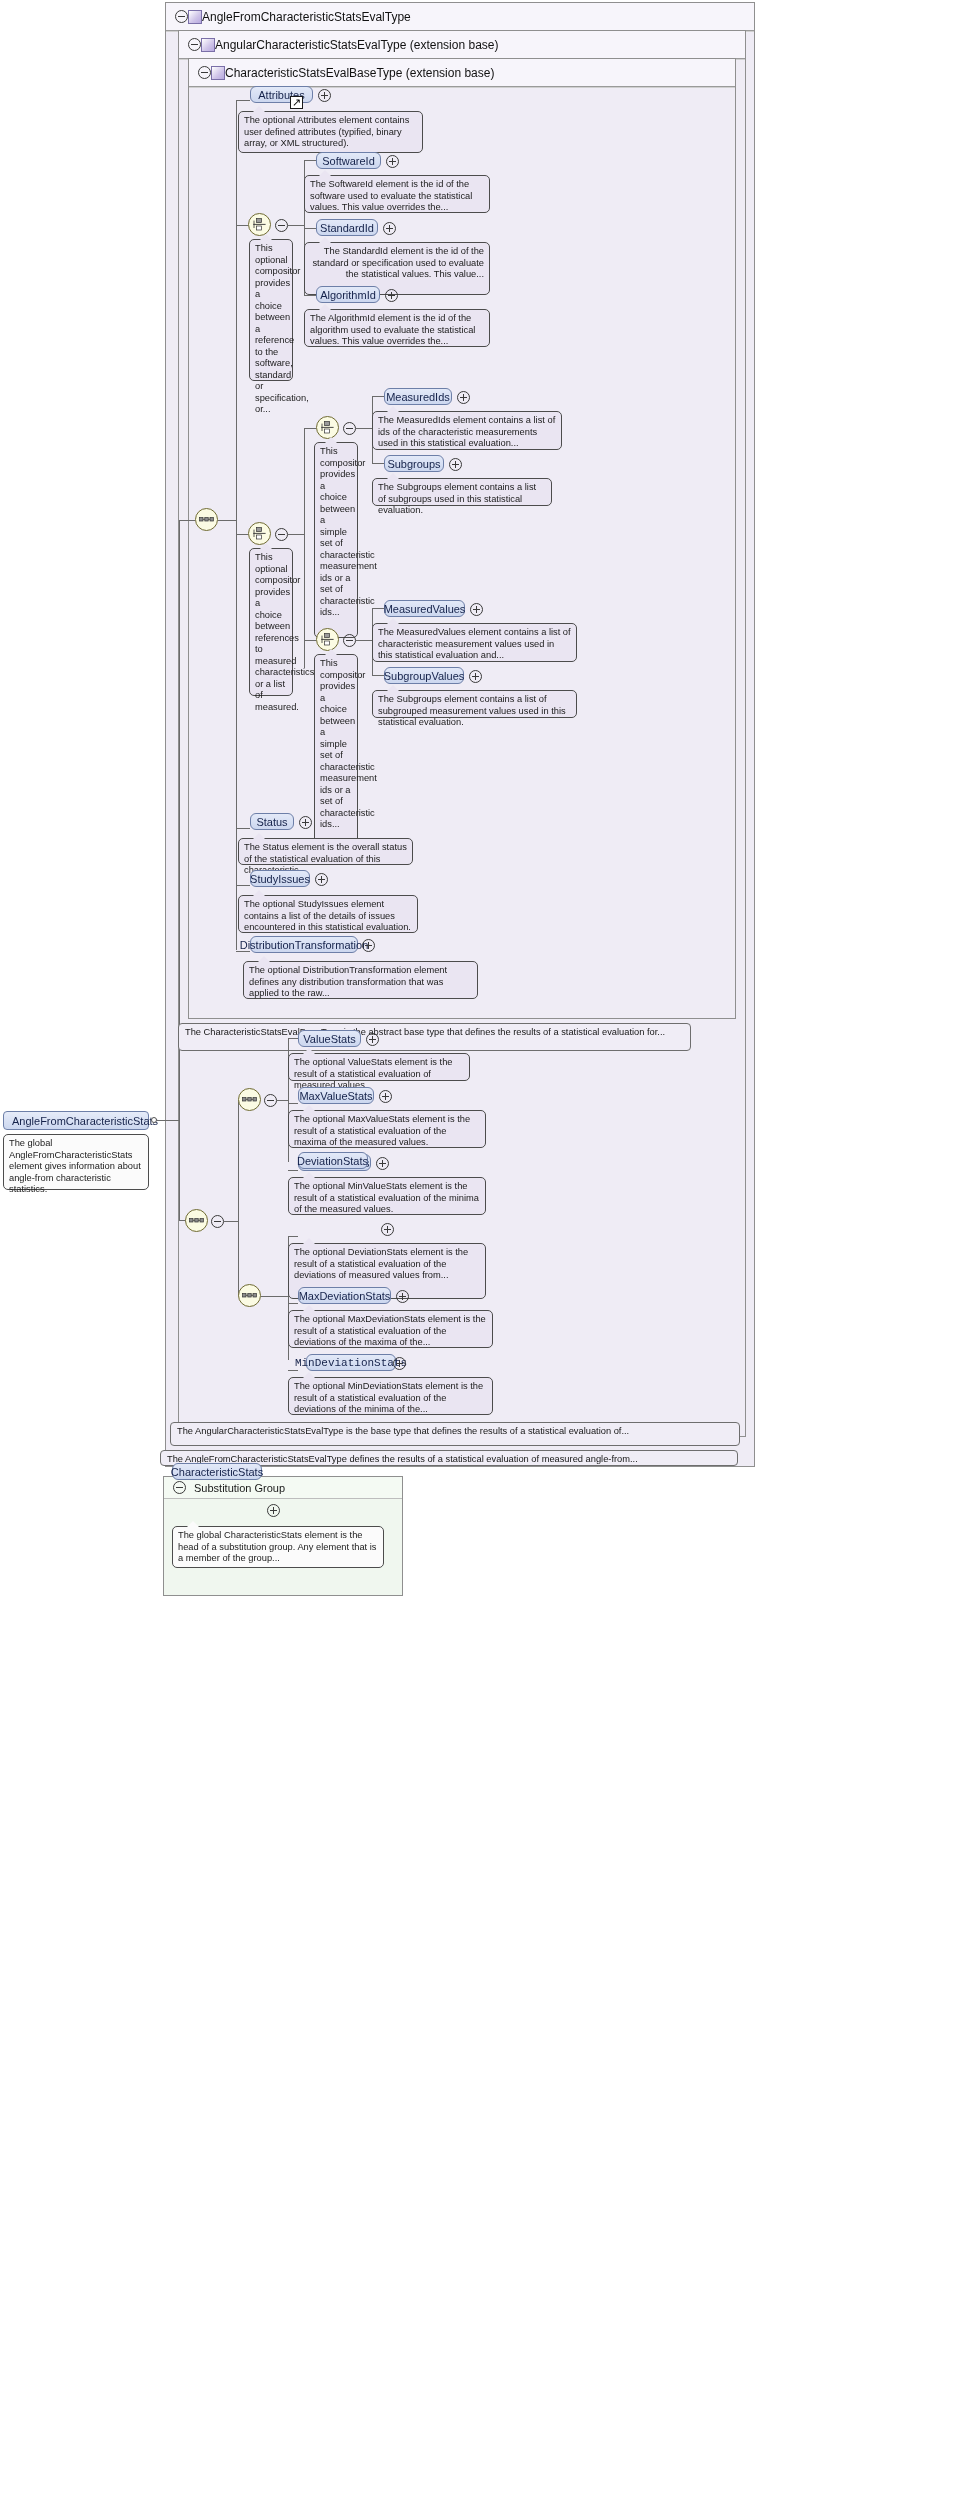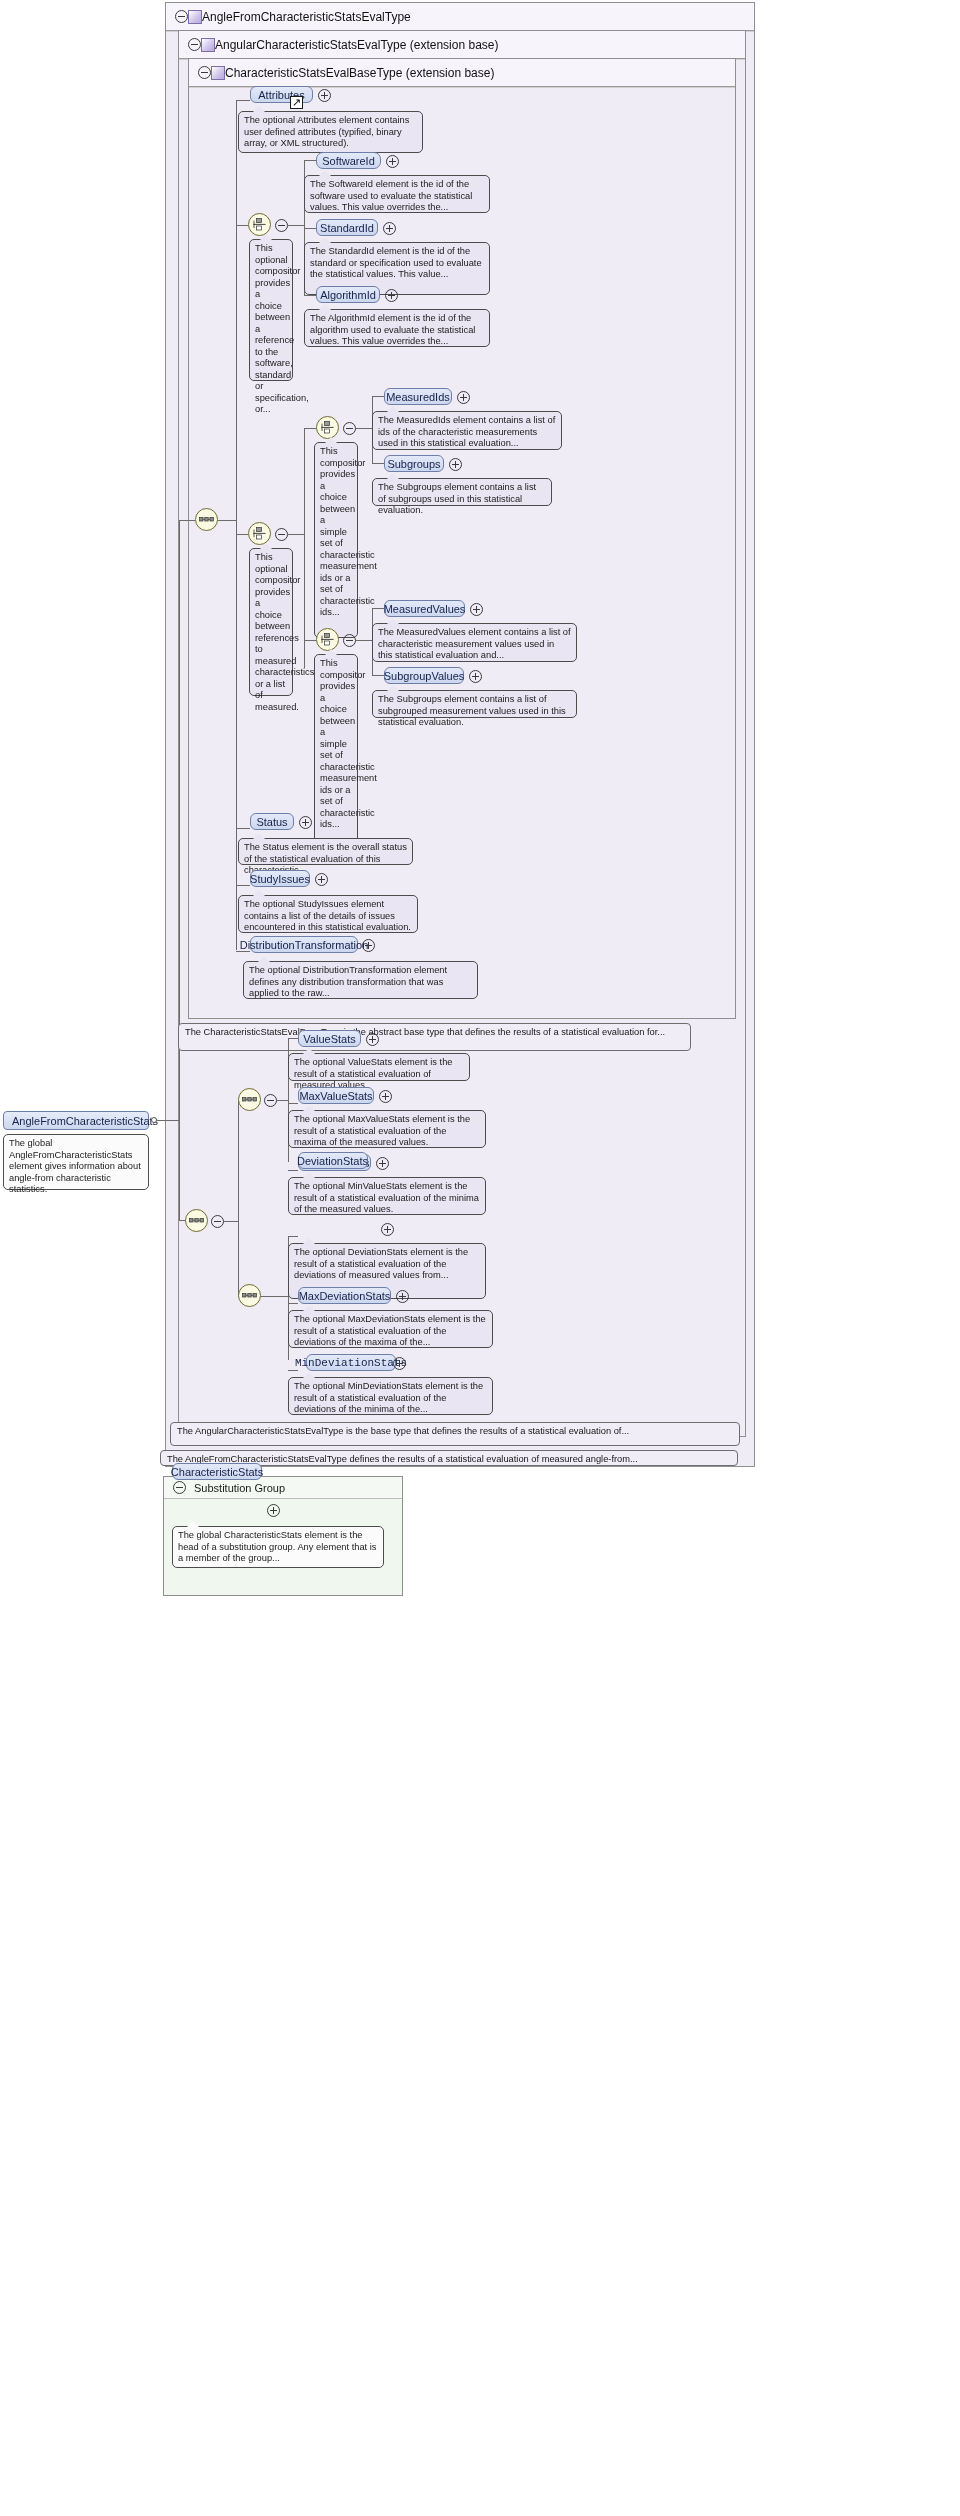--- a/index.html
+++ b/index.html
@@ -183,35 +183,35 @@
 <span class="toggle" style="position:absolute; left:275px; top:219px;"></span>
 <div class="doc narrow" style="left:249px; top:239px; width:44px; height:142px;">
   <div class="tail" style="left:10px;"></div>
   <span>This optional compositor provides a choice between a reference to the software, standard or specification, or...</span>
 </div>
 <div class="ln lnh" style="left:236px; top:225px; width:12px;"></div>
 <div class="ln lnh" style="left:288px; top:225px; width:16px;"></div>
 <div class="ln lnv" style="left:304px; top:160px; height:135px;"></div>
 
 <div class="ln lnh" style="left:304px; top:160px; width:12px;"></div>
-<div class="elem" style="left:316px; top:152px; width:65px;border-radius:7px;">
+<div class="elem" style="left:316px; top:152px; width:65px;">
   <span>SoftwareId</span>
 </div>
 <span class="toggle plus" style="position:absolute; left:386px; top:155px;"></span>
 <div class="doc" style="left:304px; top:175px; width:186px; height:38px;">
   <div class="tail"></div>
   <span>The SoftwareId element is the id of the software used to evaluate the statistical values. This value overrides the...</span>
 </div>
 
 <div class="ln lnh" style="left:304px; top:228px; width:12px;"></div>
 <div class="elem" style="left:316px; top:219px; width:62px;">
   <span>StandardId</span>
 </div>
 <span class="toggle plus" style="position:absolute; left:383px; top:222px;"></span>
-<div class="doc" style="left:304px; top:242px; width:186px; height:53px;">
+<div class="doc" style="left:304px; top:242px; width:186px; height:53px;text-align:right;">
   <div class="tail"></div>
   <span>The StandardId element is the id of the standard or specification used to evaluate the statistical values. This value...</span>
 </div>
 
 <div class="ln lnh" style="left:304px; top:295px; width:12px;"></div>
 <div class="elem" style="left:316px; top:286px; width:64px;">
   <span>AlgorithmId</span>
 </div>
 <span class="toggle plus" style="position:absolute; left:385px; top:289px;"></span>
 <div class="doc" style="left:304px; top:309px; width:186px; height:38px;">

